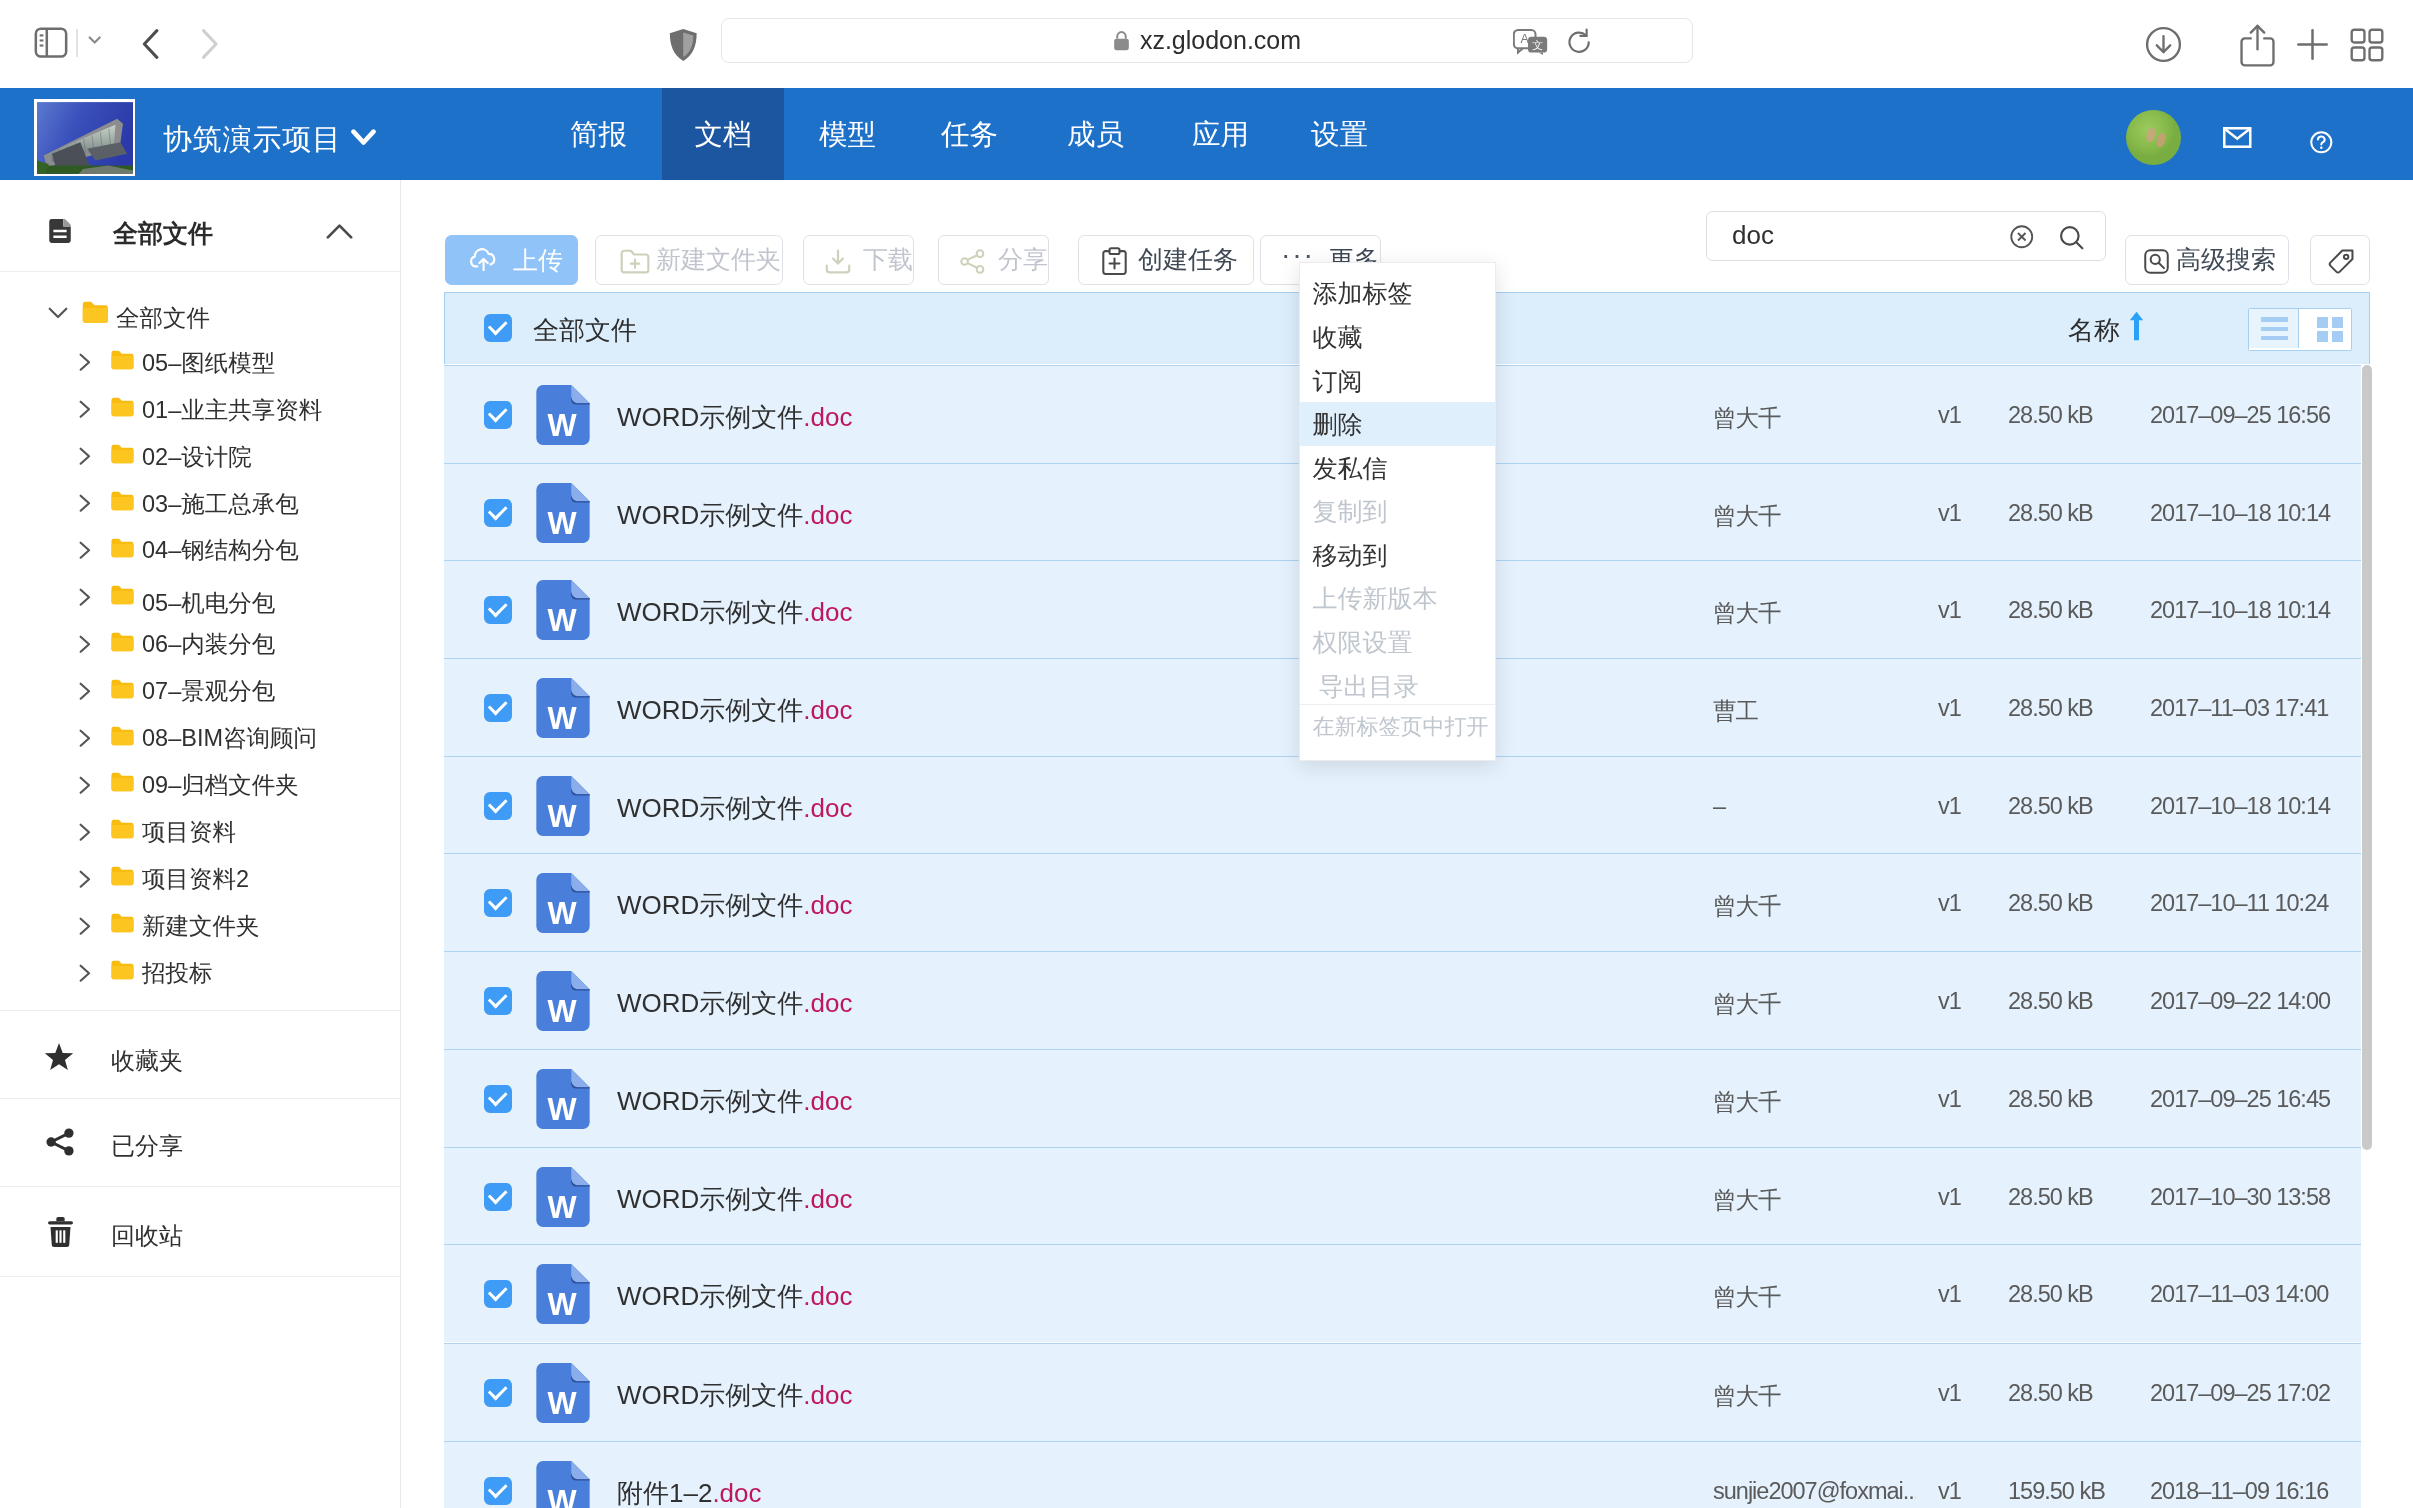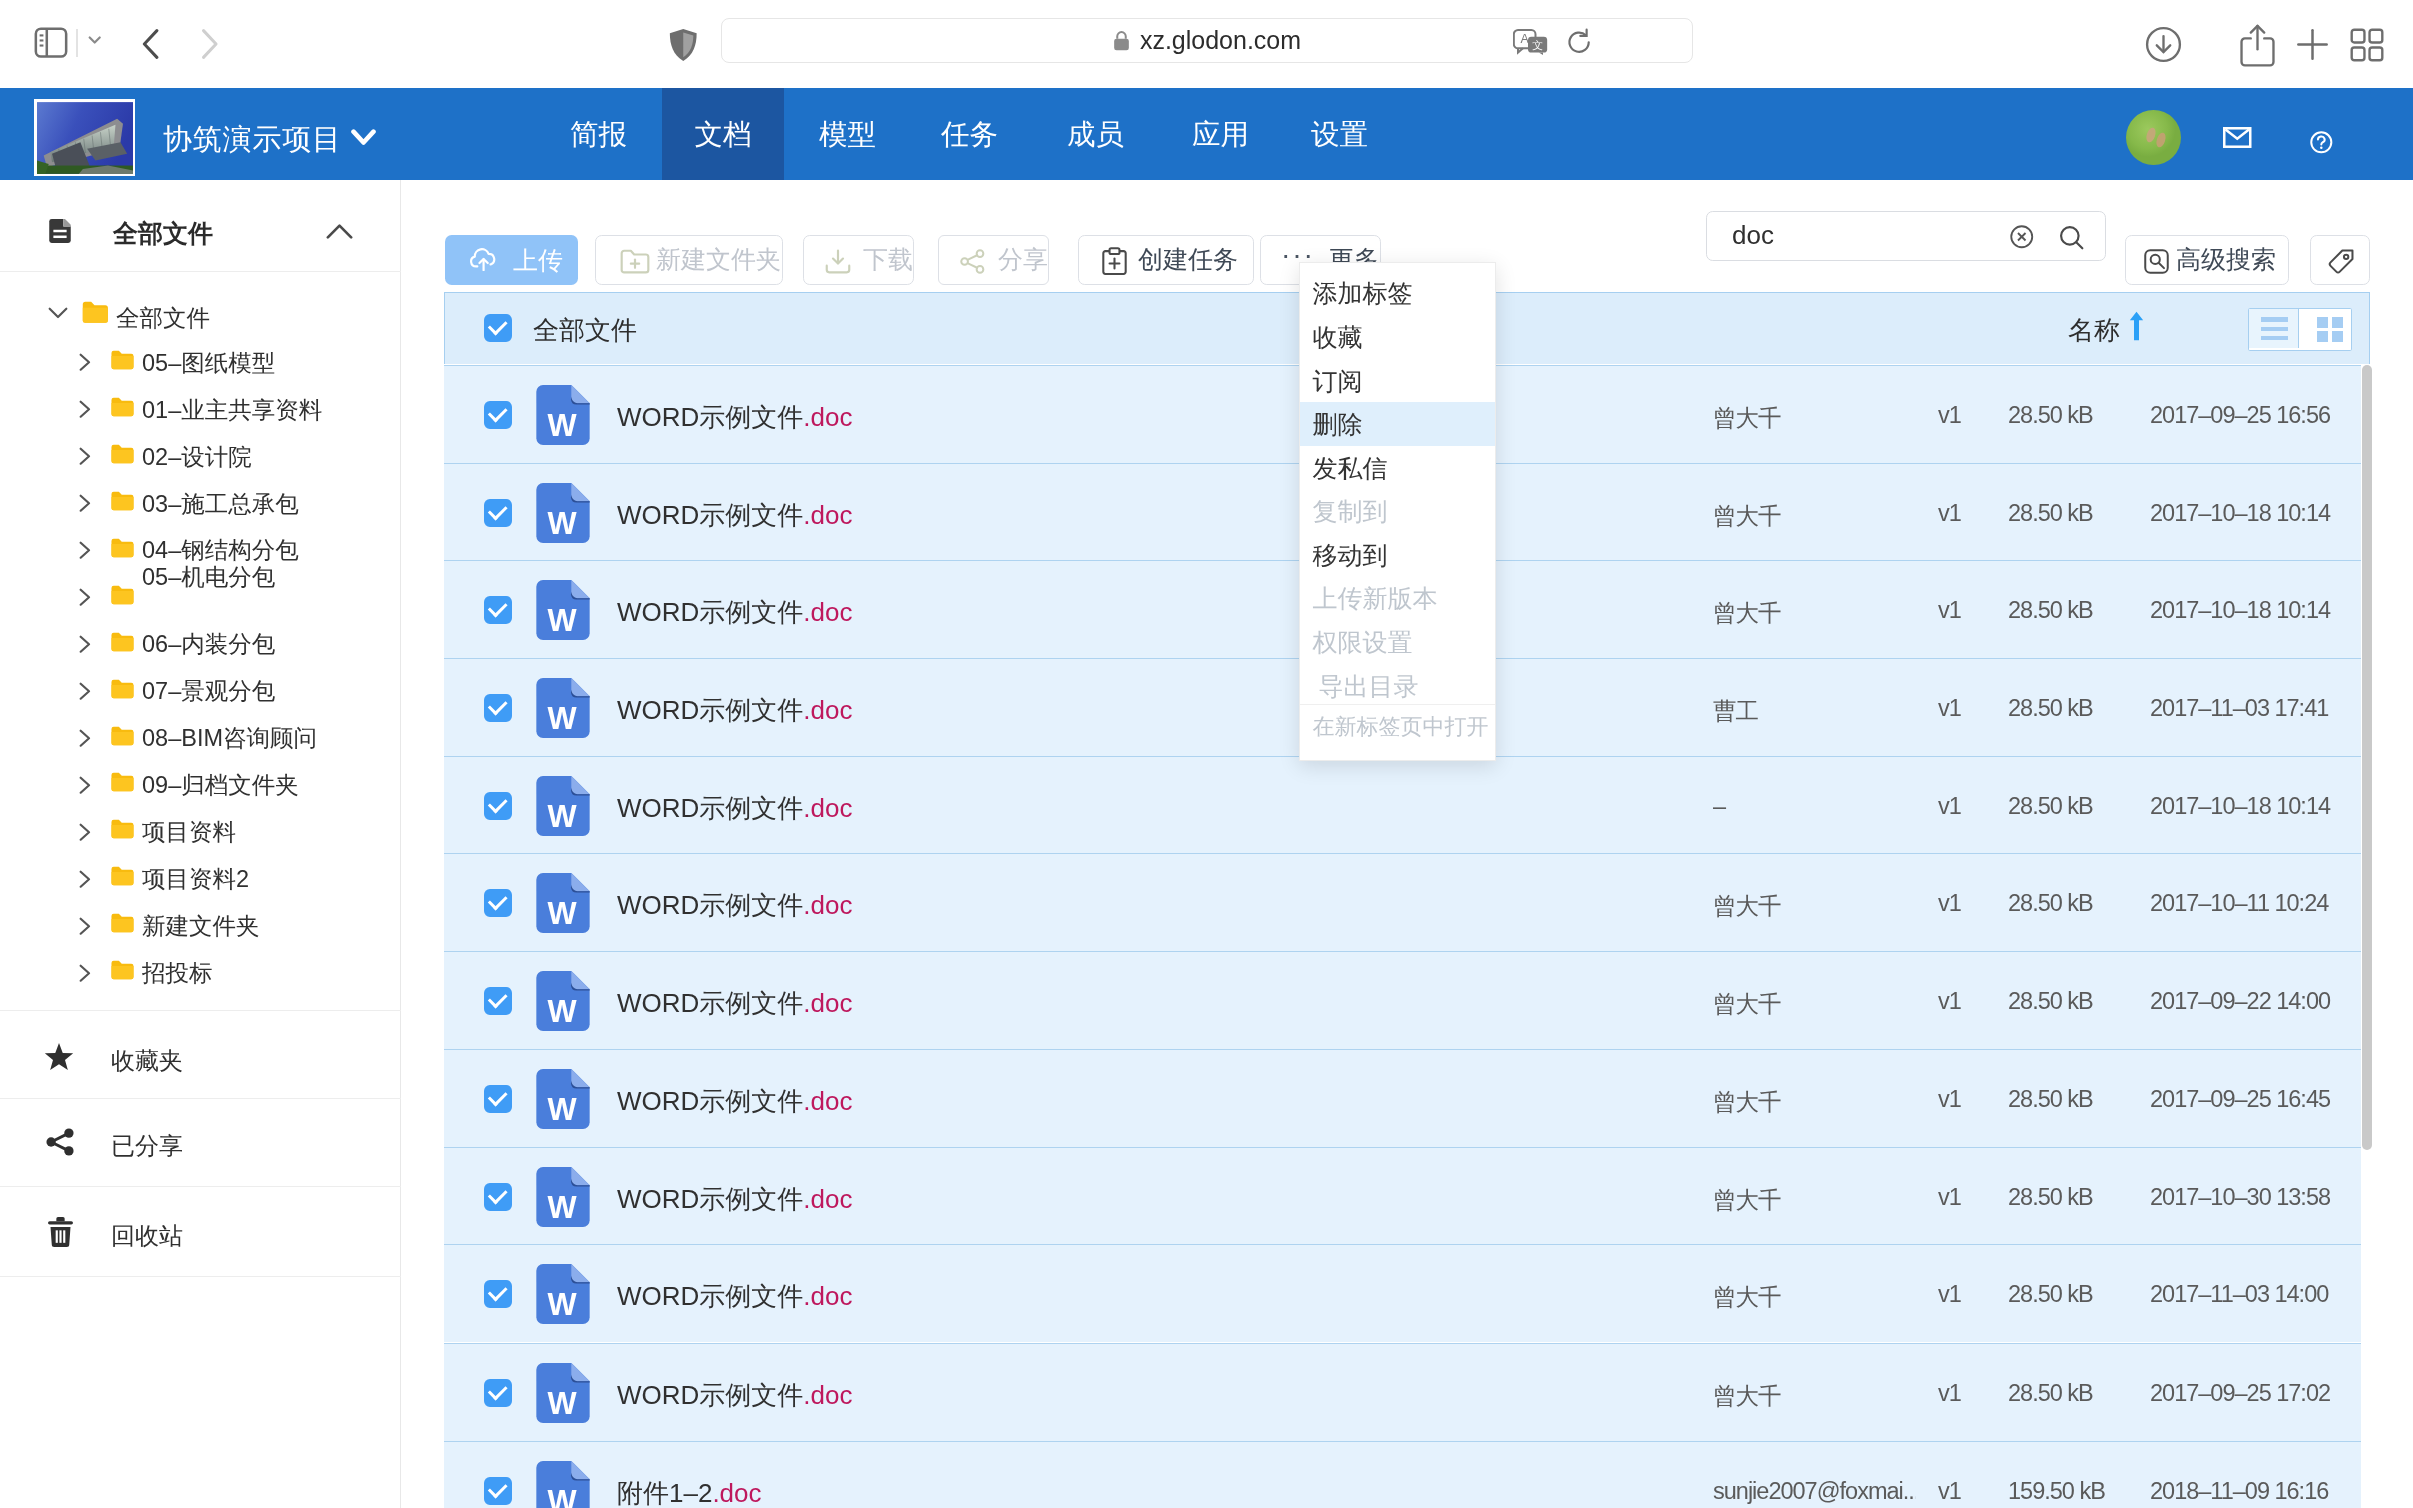--- a/index.html
+++ b/index.html
@@ -260,21 +260,21 @@
         <path d="M2 8 H32 V23 a3 3 0 0 1 -3 3 H5 a3 3 0 0 1 -3 -3 Z" fill="#fdc520"></path>
       </svg>
   <div class="treetext" style="left:142px;top:354px">04–钢结构分包</div>
   <svg class="abs" style="left:79px;top:408px" width="11.7" height="18.4" viewBox="0 0 14 22" fill="none" stroke="#555" stroke-width="2.6" stroke-linecap="round" stroke-linejoin="round">
         <polyline points="2,2 12,11 2,20"></polyline>
       </svg>
   <svg class="abs" style="left:110px;top:405px" width="23.5" height="20" viewBox="0 0 32 27">
         <path d="M2 4 a3 3 0 0 1 3 -3 H12 l4 4 H29 a3 3 0 0 1 3 3 V23 a3 3 0 0 1 -3 3 H5 a3 3 0 0 1 -3 -3 Z" fill="#f8bb0f"></path>
         <path d="M2 8 H32 V23 a3 3 0 0 1 -3 3 H5 a3 3 0 0 1 -3 -3 Z" fill="#fdc520"></path>
       </svg>
-  <div class="treetext" style="left:142px;top:381px">05–机电分包</div>
+  <div class="treetext" style="left:142px;top:407px">05–机电分包</div>
   <svg class="abs" style="left:79px;top:455px" width="11.7" height="18.4" viewBox="0 0 14 22" fill="none" stroke="#555" stroke-width="2.6" stroke-linecap="round" stroke-linejoin="round">
         <polyline points="2,2 12,11 2,20"></polyline>
       </svg>
   <svg class="abs" style="left:110px;top:452px" width="23.5" height="20" viewBox="0 0 32 27">
         <path d="M2 4 a3 3 0 0 1 3 -3 H12 l4 4 H29 a3 3 0 0 1 3 3 V23 a3 3 0 0 1 -3 3 H5 a3 3 0 0 1 -3 -3 Z" fill="#f8bb0f"></path>
         <path d="M2 8 H32 V23 a3 3 0 0 1 -3 3 H5 a3 3 0 0 1 -3 -3 Z" fill="#fdc520"></path>
       </svg>
   <div class="treetext" style="left:142px;top:448px">06–内装分包</div>
   <svg class="abs" style="left:79px;top:502px" width="11.7" height="18.4" viewBox="0 0 14 22" fill="none" stroke="#555" stroke-width="2.6" stroke-linecap="round" stroke-linejoin="round">
         <polyline points="2,2 12,11 2,20"></polyline>

